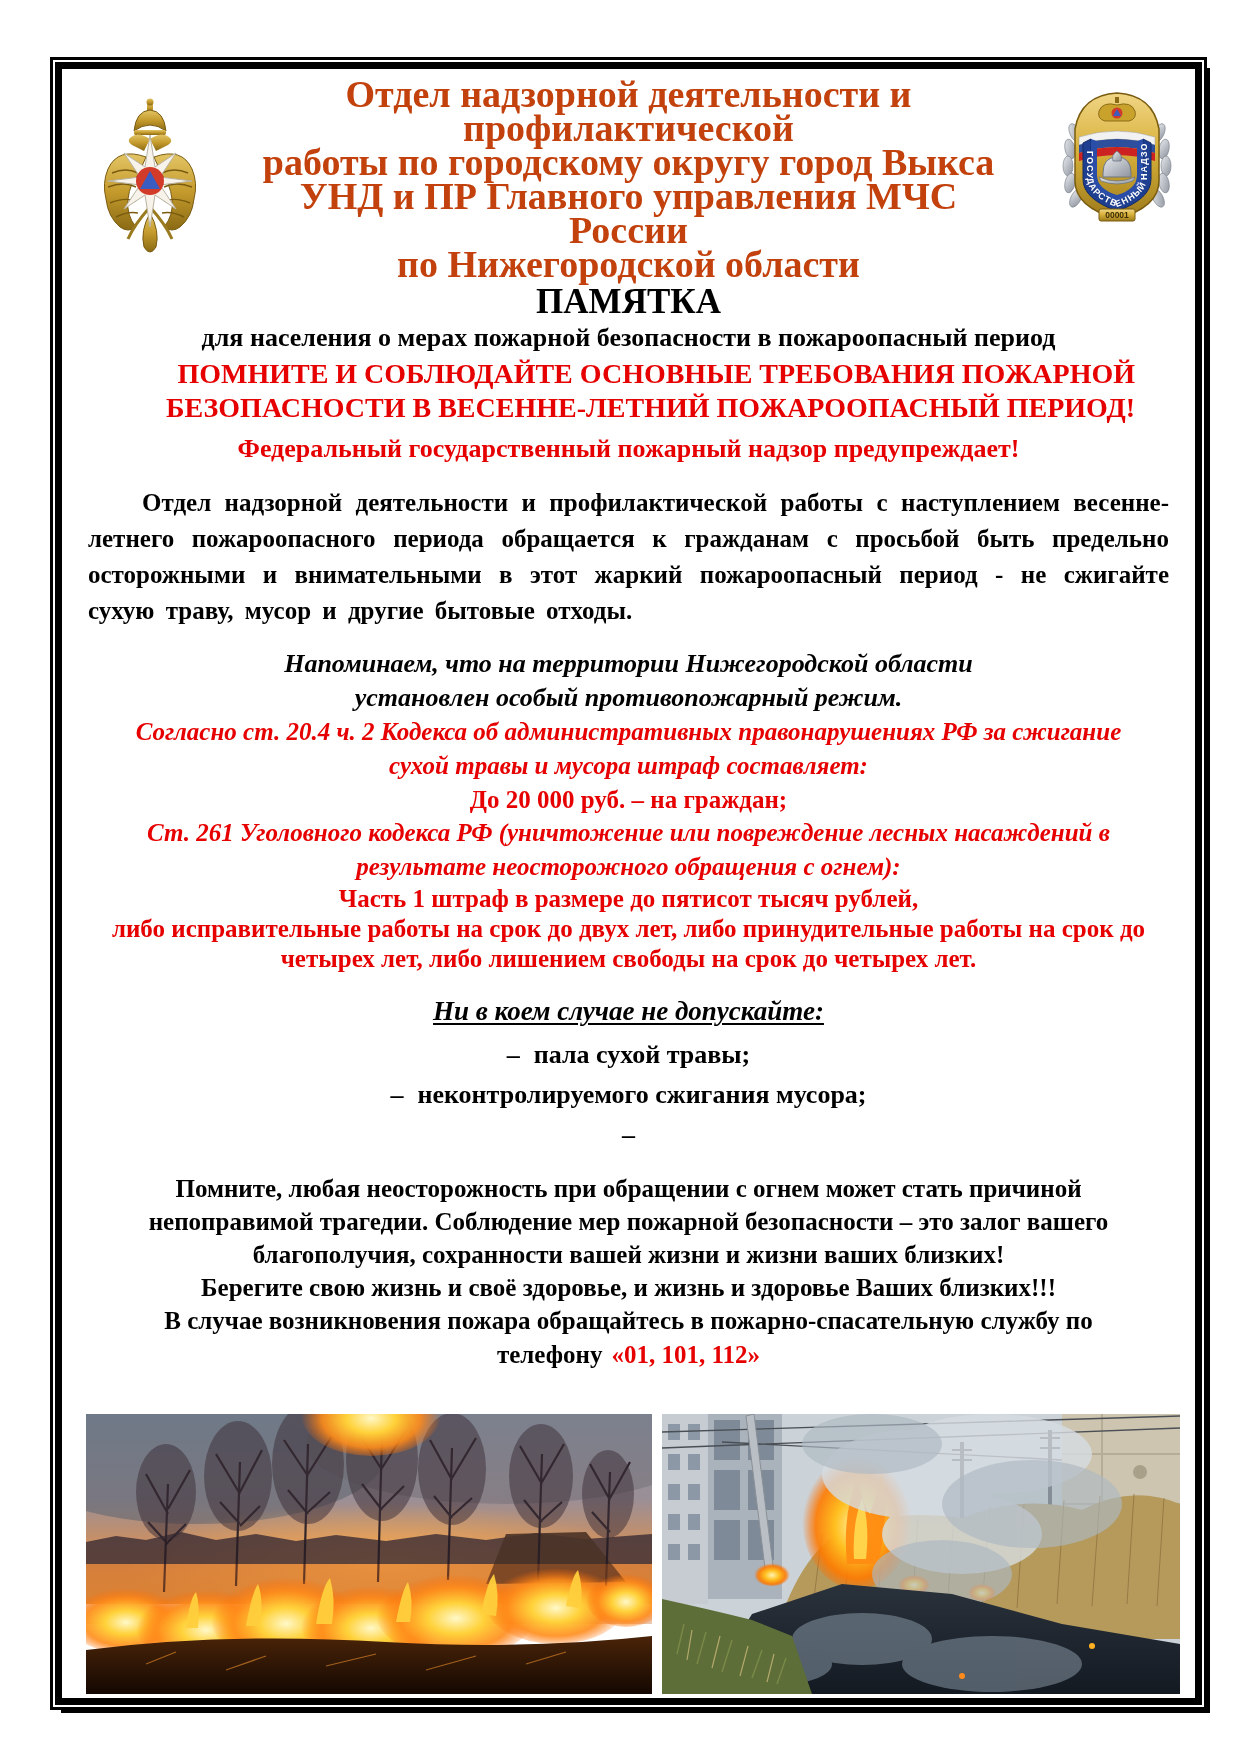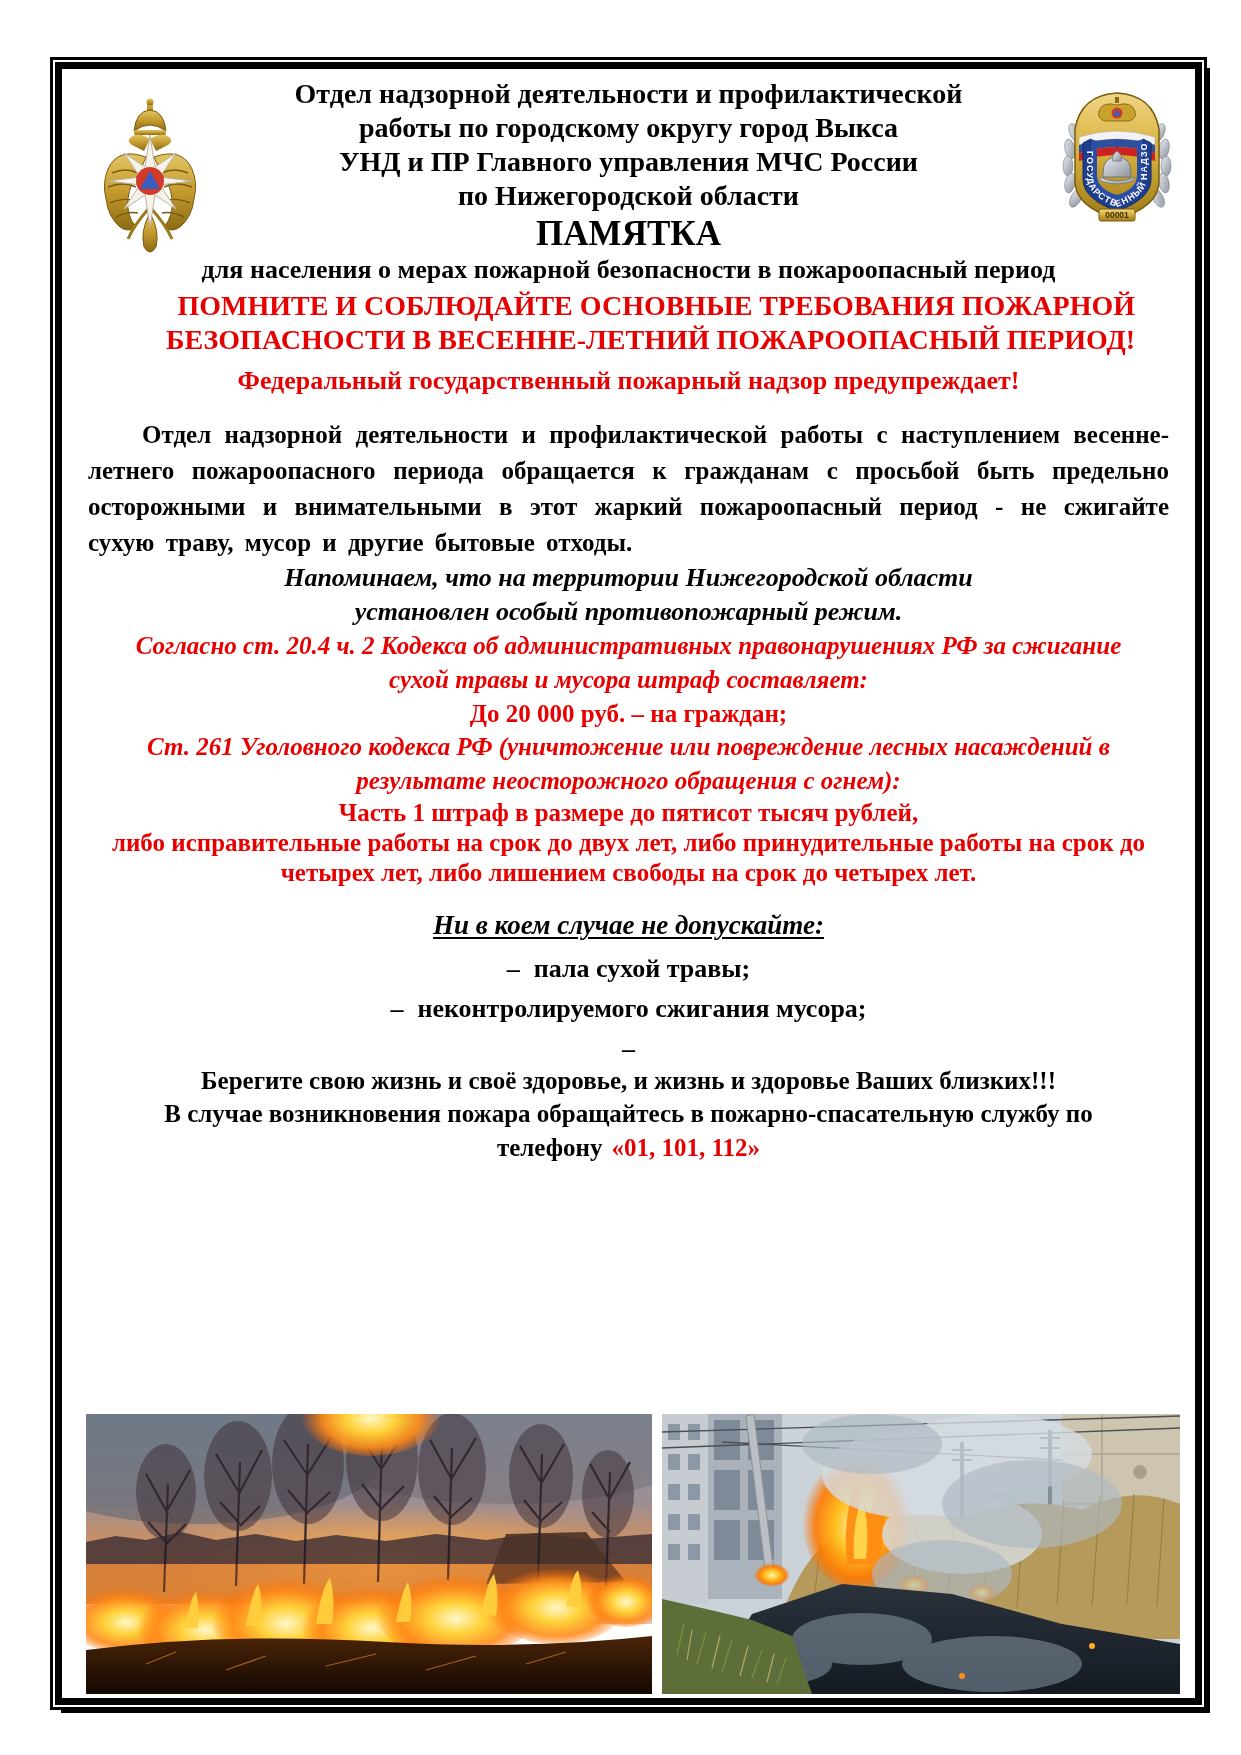--- a/index.html
+++ b/index.html
@@ -28,32 +28,32 @@
     padding-top: 6px;
     box-sizing: border-box;
   }
   .prewrap { white-space: pre-line; }
   .red { color: #e60000; }
 
   .emblem { position: absolute; }
   .emblem-left  { left: 36px;  top: 26px;  width: 104px; height: 166px; }
   .emblem-right { right: 14px; top: 12px;  width: 128px; height: 150px; }
 
-  .org-title   { font-size: 28px; line-height: 34px; color: #000000; padding: 2px 190px 0 190px; }
+  .org-title   { font-size: 38px; line-height: 34px; color: #c2410c; padding: 2px 190px 0 190px; }
   .intro       { font-size: 24px; line-height: 29px; margin-top: 3px; padding: 0 200px; }
   .memo-title  { font-size: 35px; line-height: 38px; margin-top: 2px; }
   .memo-sub    { font-size: 26px; line-height: 34px; }
   .warn-caps   { font-size: 28px; line-height: 34px; color: #e60000; padding: 0 60px; margin-top: 2px; text-align: right; }
   .fed-warn    { font-size: 26px; line-height: 36px; color: #e60000; margin-top: 6px; }
   .body-par    {
     font-size: 25px; line-height: 36px;
     text-align: justify; text-indent: 54px;
     padding: 0 26px; word-spacing: 5px; margin-top: 18px;
   }
-  .reminder    { font-size: 26px; line-height: 34px; font-style: italic; margin-top: 0; }
+  .reminder    { font-size: 26px; line-height: 34px; font-style: italic; margin-top: 18px; }
   .liab        { font-size: 25px; line-height: 34px; font-style: italic; color: #e60000; }
   .fine        { font-size: 25px; line-height: 33px; color: #e60000; }
   .fine-multi  { font-size: 25px; line-height: 30px; color: #e60000; }
   .prohib-head {
     font-size: 27px; line-height: 38px; font-style: italic; margin-top: 18px;
     text-decoration: underline; text-decoration-thickness: 2px; text-underline-offset: 3px;
   }
   .list-item {
     font-size: 26px; line-height: 31px;
     display: flex; justify-content: center; gap: 14px;
@@ -204,20 +204,21 @@
         <span class="txt">пала сухой травы;</span>
       </div>
       <div class="list-item">
         <span class="dash">–</span>
         <span class="txt">неконтролируемого сжигания мусора;</span>
       </div>
       <div class="list-item">
         <span class="dash">–</span>
       </div>
 
+      <div class="remember">Помните, любая неосторожность при обращении с огнем может стать причиной непоправимой трагедии. Соблюдение мер пожарной безопасности – это залог вашего благополучия, сохранности вашей жизни и жизни ваших близких!</div>
       <div class="protect">Берегите свою жизнь и своё здоровье, и жизнь и здоровье Ваших близких!!!</div>
       <div class="emergency">
         <span class="prewrap">В случае возникновения пожара обращайтесь в пожарно-спасательную службу по
 телефону</span><span class="red num">«01, 101, 112»</span>
       </div>
 
       <div class="photos">
 
         <svg width="566" height="280" viewBox="0 0 566 280">
           <defs>

